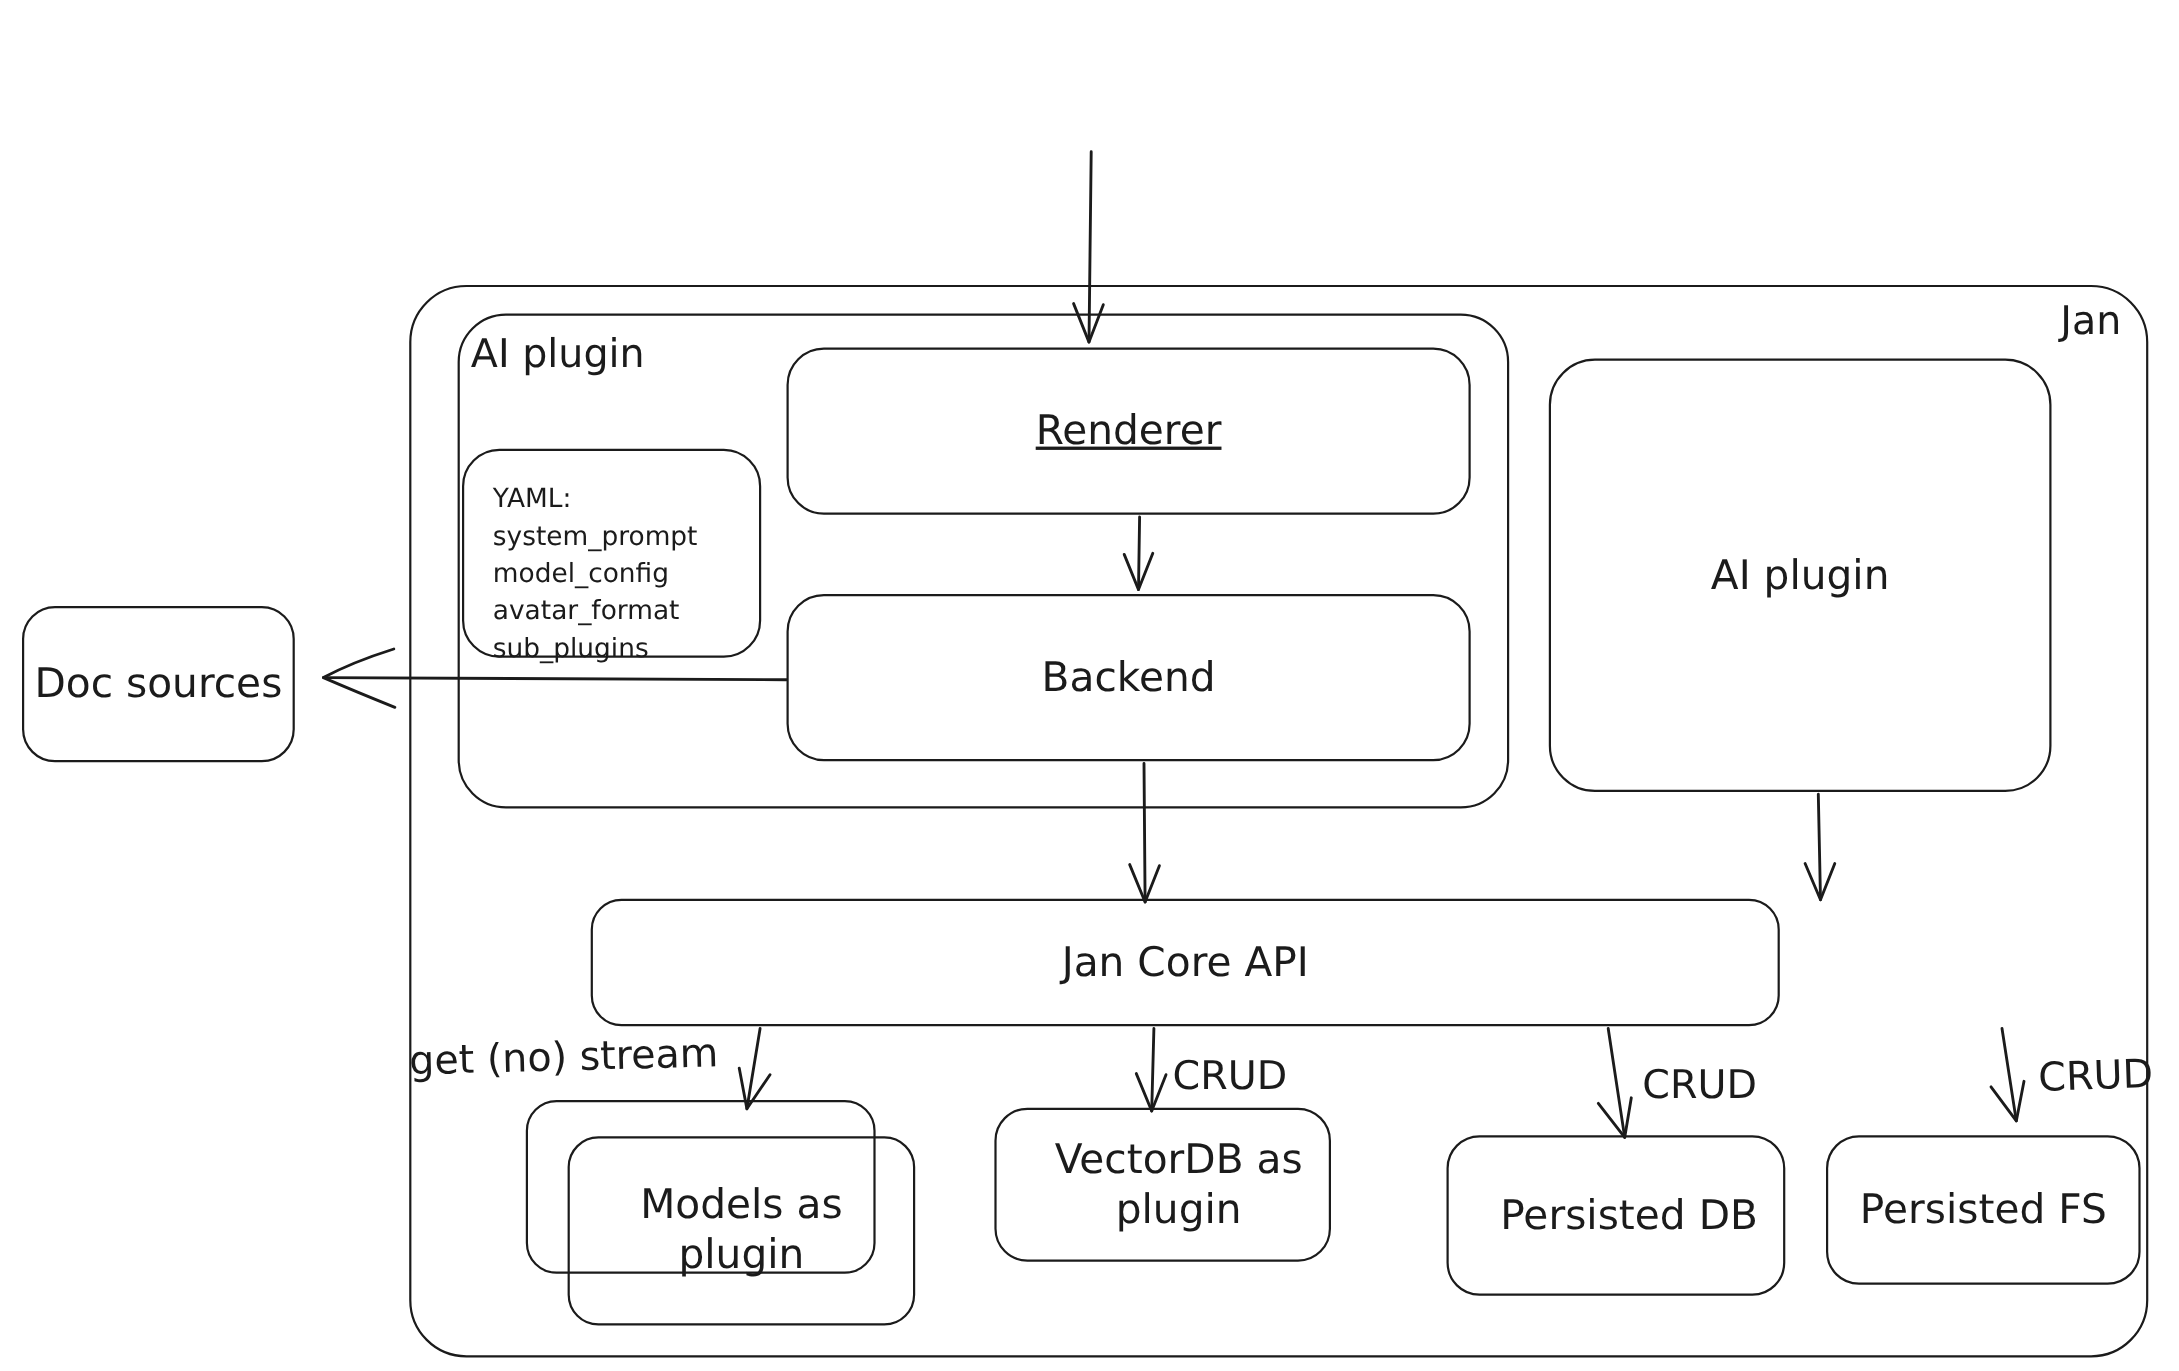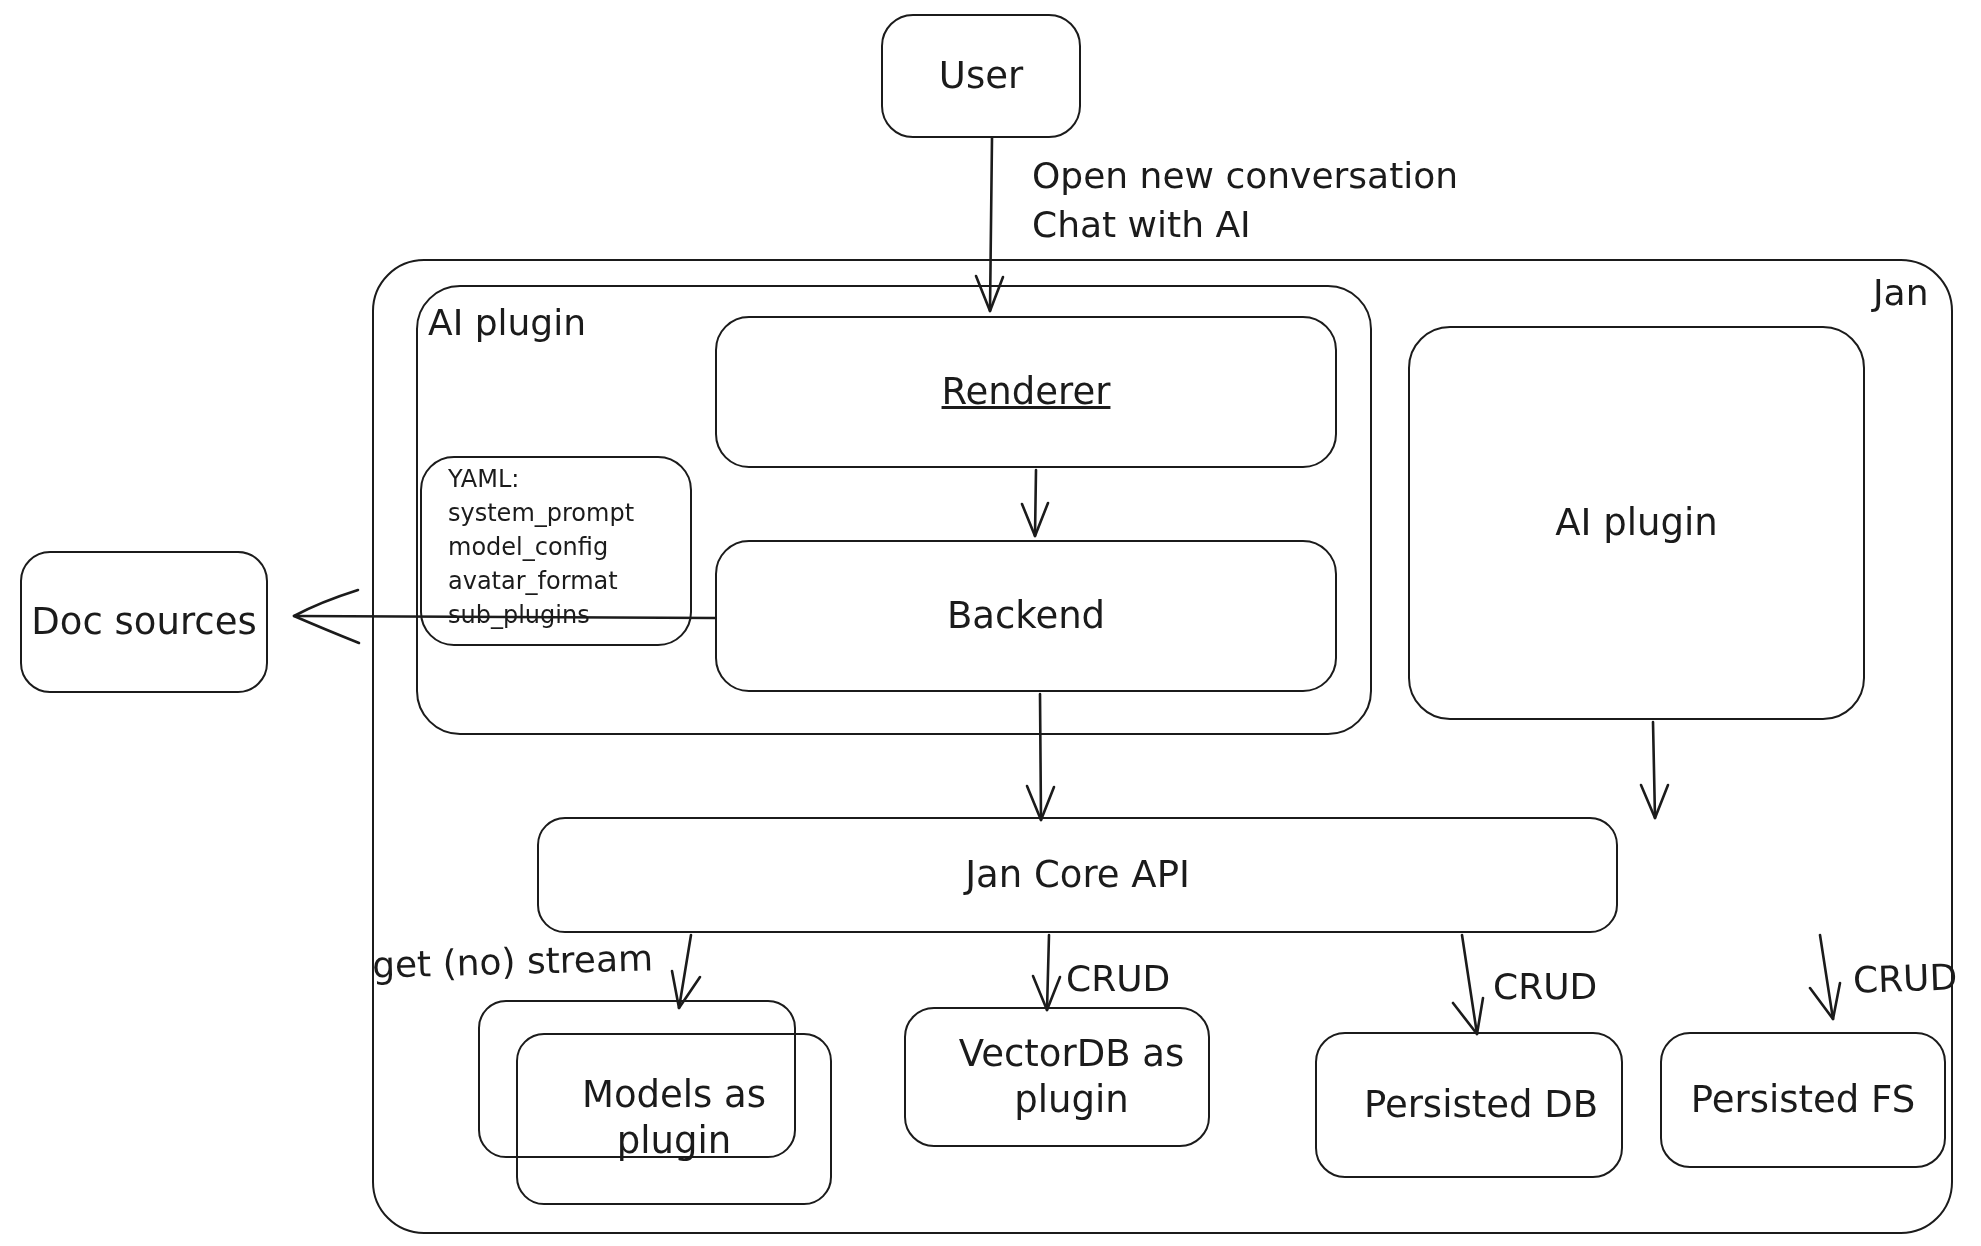--- a/index.html
+++ b/index.html
@@ -31,24 +31,23 @@
     font-size: 36px;
     white-space: nowrap;
   }
   .edge-label {
     position: absolute;
     font-size: 36px;
     white-space: nowrap;
   }
   .yaml-note {
     border-radius: 34px;
-    padding: 4px 10px 10px 26px;
+    padding: 26px 10px 10px 26px;
     font-size: 24px;
     line-height: 1.42;
-    margin-top: 48px;
   }
   .yaml-note div { white-space: nowrap; }
   svg.arrows {
     position: absolute;
     left: 0; top: 0;
     width: 1981px; height: 1246px;
     pointer-events: none;
     z-index: 5;
   }
   svg.arrows path {
@@ -63,28 +62,21 @@
 <body>
 
 <div id="canvas">
 
   <div class="box" style="left:372px; top:259px; width:1581px; height:975px; border-radius:52px;"></div>
   <div class="corner-label" style="left:1873px; top:272px;">Jan</div>
 
   <div class="box" style="left:416px; top:285px; width:956px; height:450px; border-radius:44px;"></div>
   <div class="corner-label" style="left:428px; top:302px;">AI plugin</div>
 
-  <div class="box node-label" style="left:881px; top:14px; width:200px; height:124px; border-radius:32px;">
-    <span>User</span>
-  </div>
 
-  <div class="edge-label" style="left:1032px; top:152px; line-height:1.36;">
-    <div>Open new conversation</div>
-    <div>Chat with AI</div>
-  </div>
 
   <div class="box node-label" style="left:715px; top:316px; width:622px; height:152px; border-radius:34px;text-decoration:underline;">
     <span>Renderer</span>
   </div>
 
   <div class="box node-label" style="left:715px; top:540px; width:622px; height:152px; border-radius:34px;">
     <span>Backend</span>
   </div>
 
   <div class="box yaml-note" style="left:420px; top:408px; width:272px; height:190px;">

